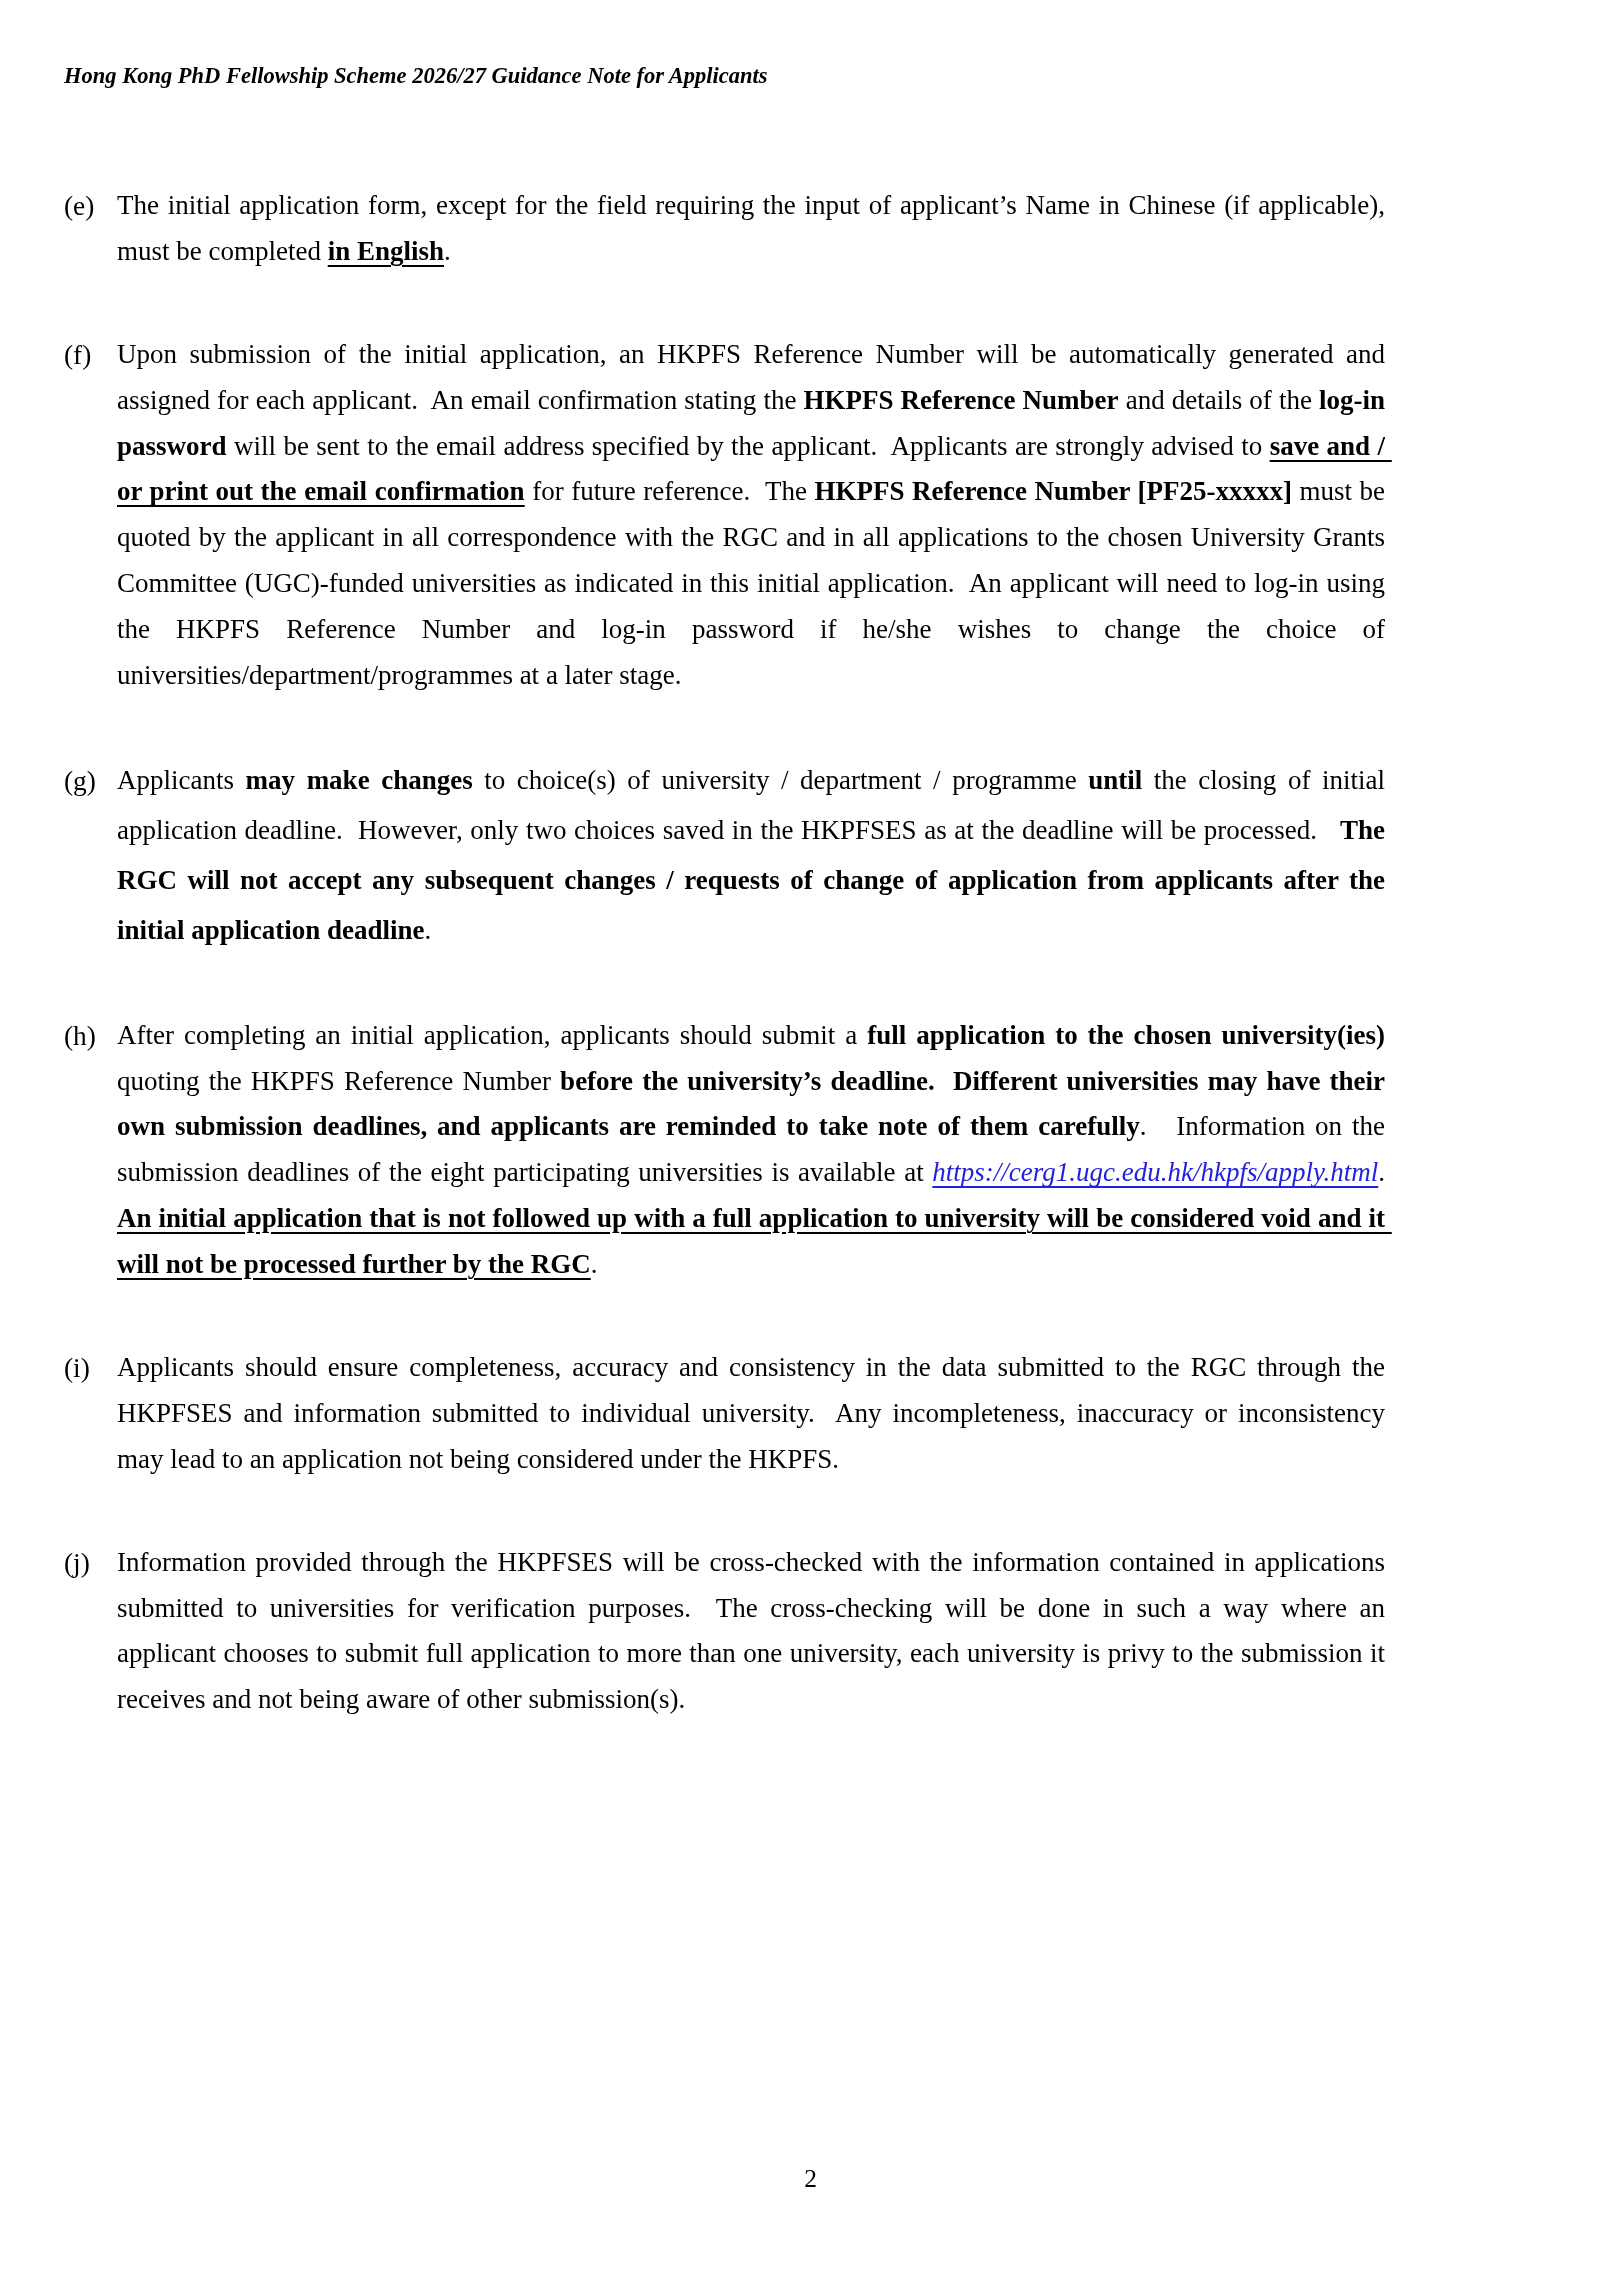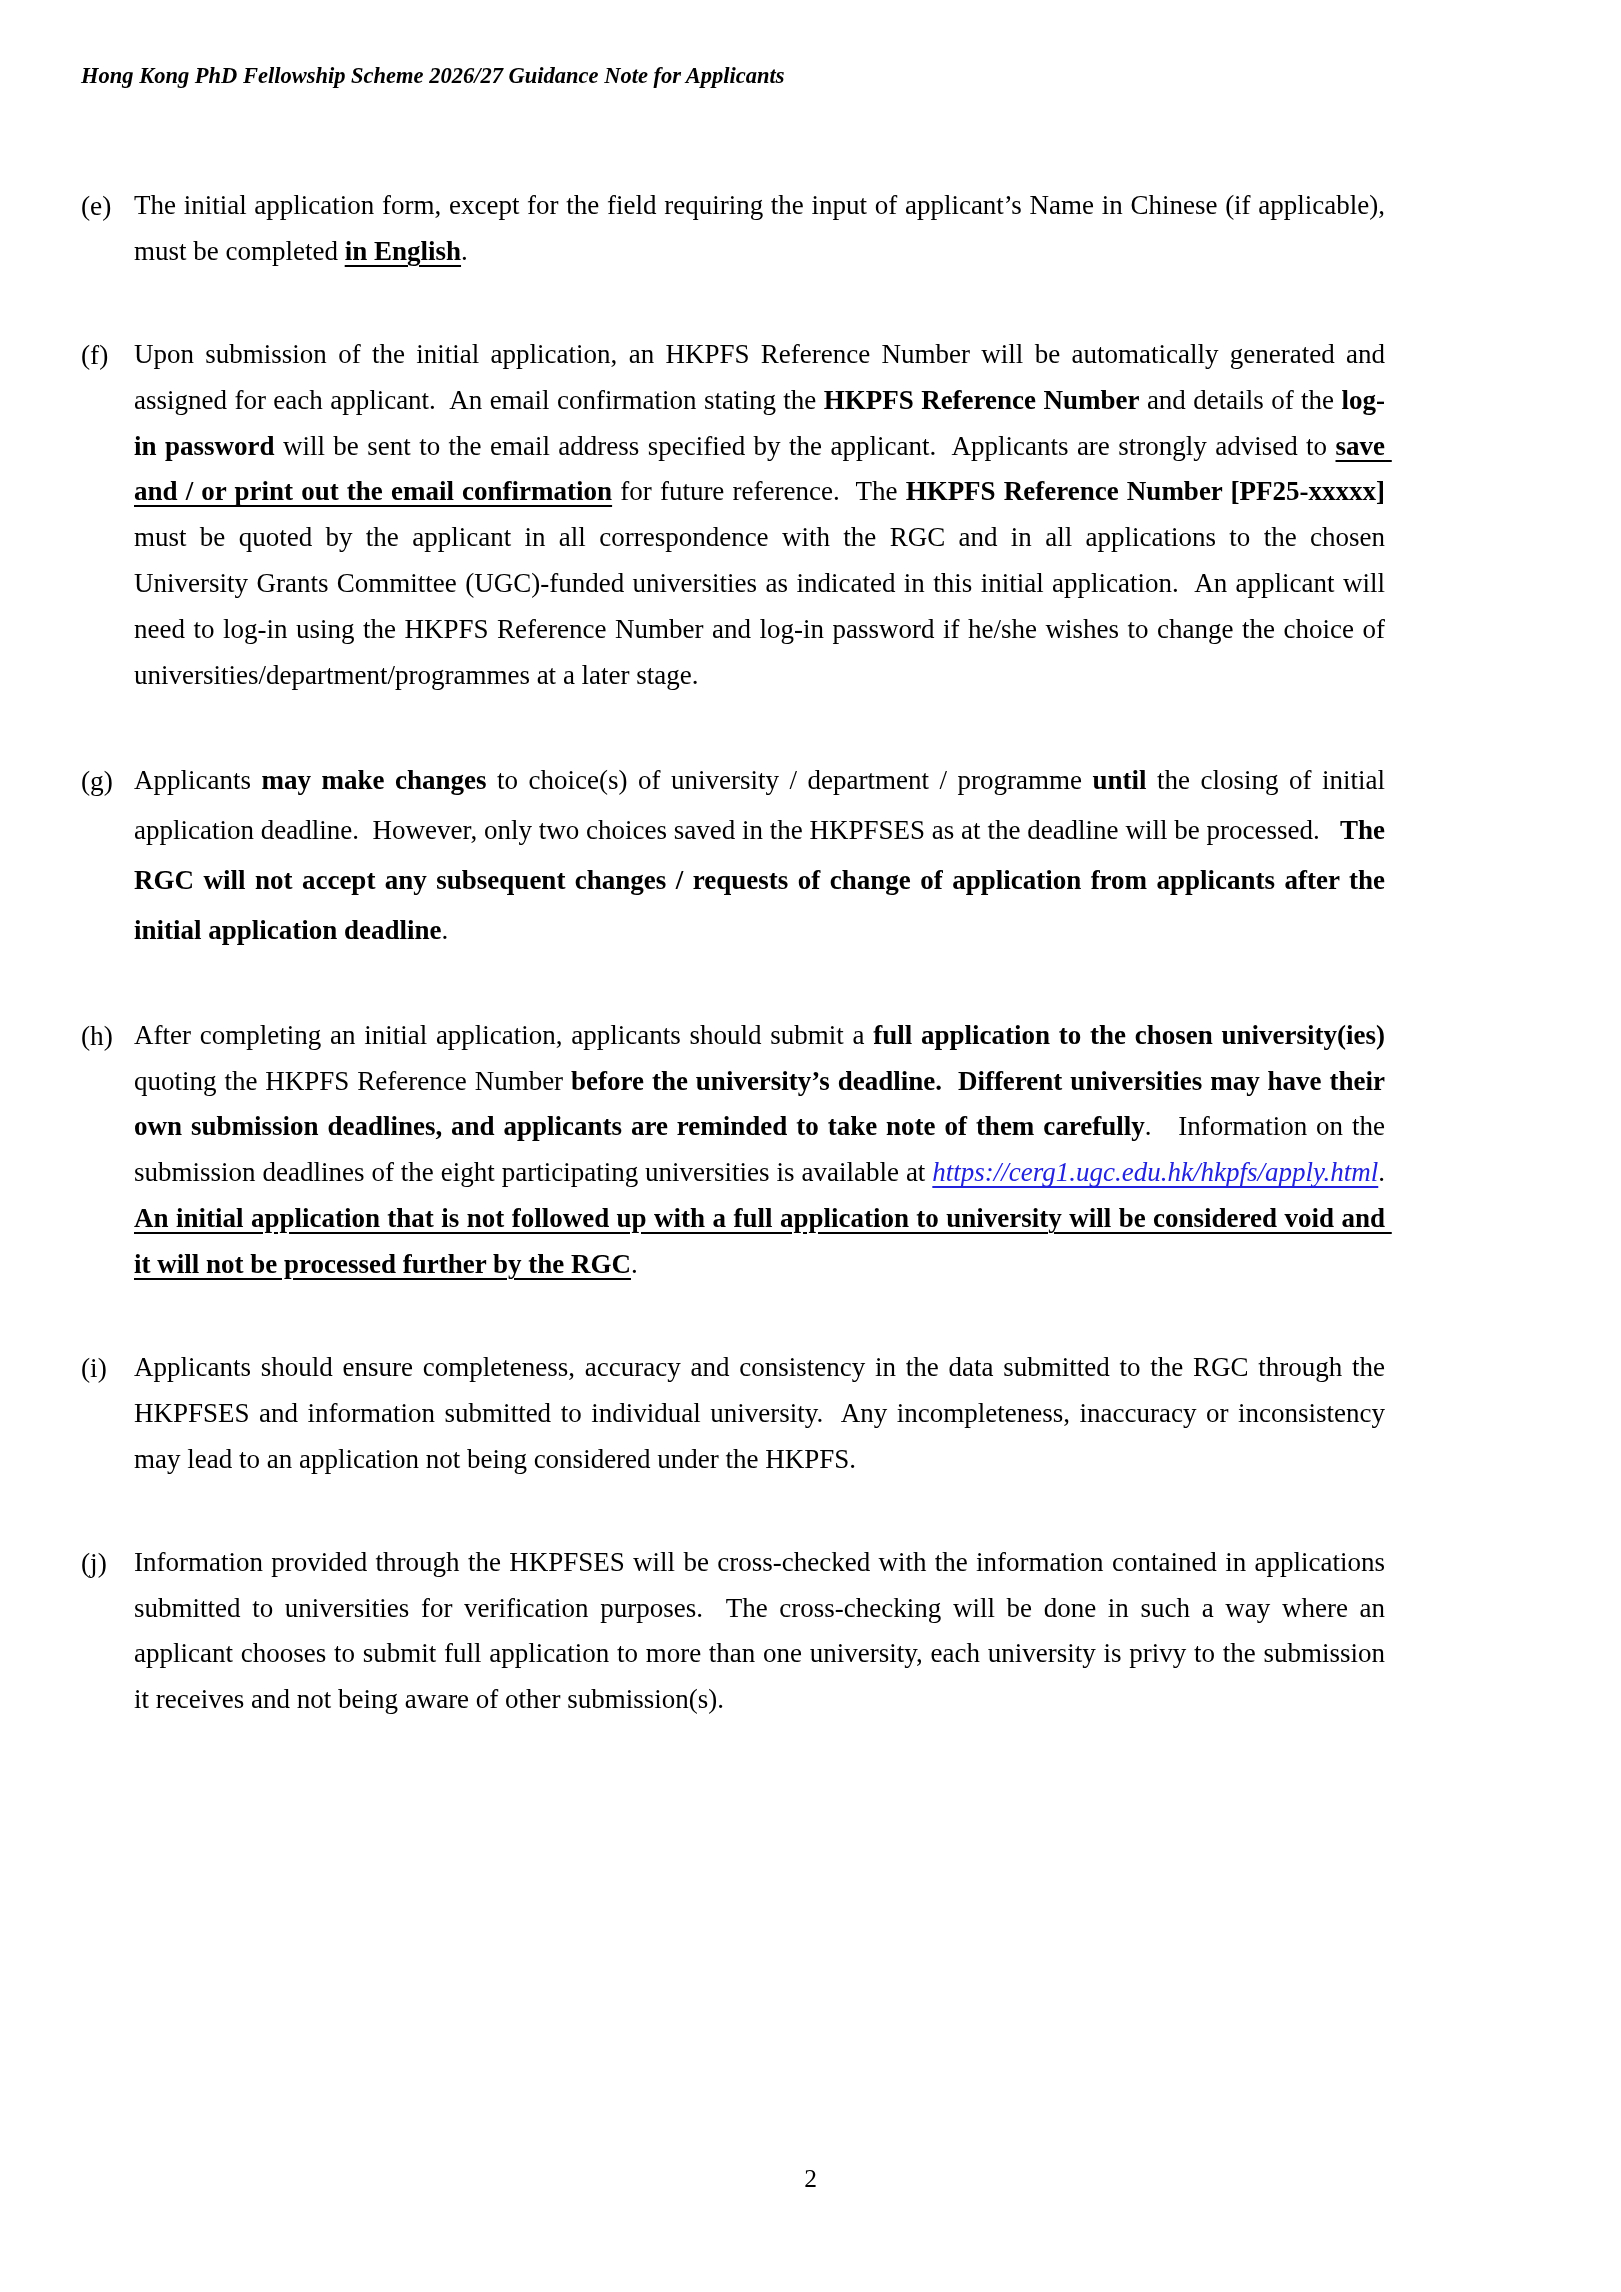--- a/index.html
+++ b/index.html
@@ -12,21 +12,21 @@
     color: #000000;
     font-family: "Liberation Serif", "DejaVu Serif", serif;
     position: relative;
     overflow: hidden;
   }
   .page {
     position: absolute;
     top: 0; left: 0;
     width: 1621px;
     height: 2050px;
-    padding: 62px 236px 0 81px;
+    padding: 62px 236px 0 64px;
   }
   .page-header {
     font-weight: bold;
     font-style: italic;
     font-size: 22.5px;
     line-height: 1.2;
     margin-bottom: 94px;
     letter-spacing: 0px;
   }
   .para {

